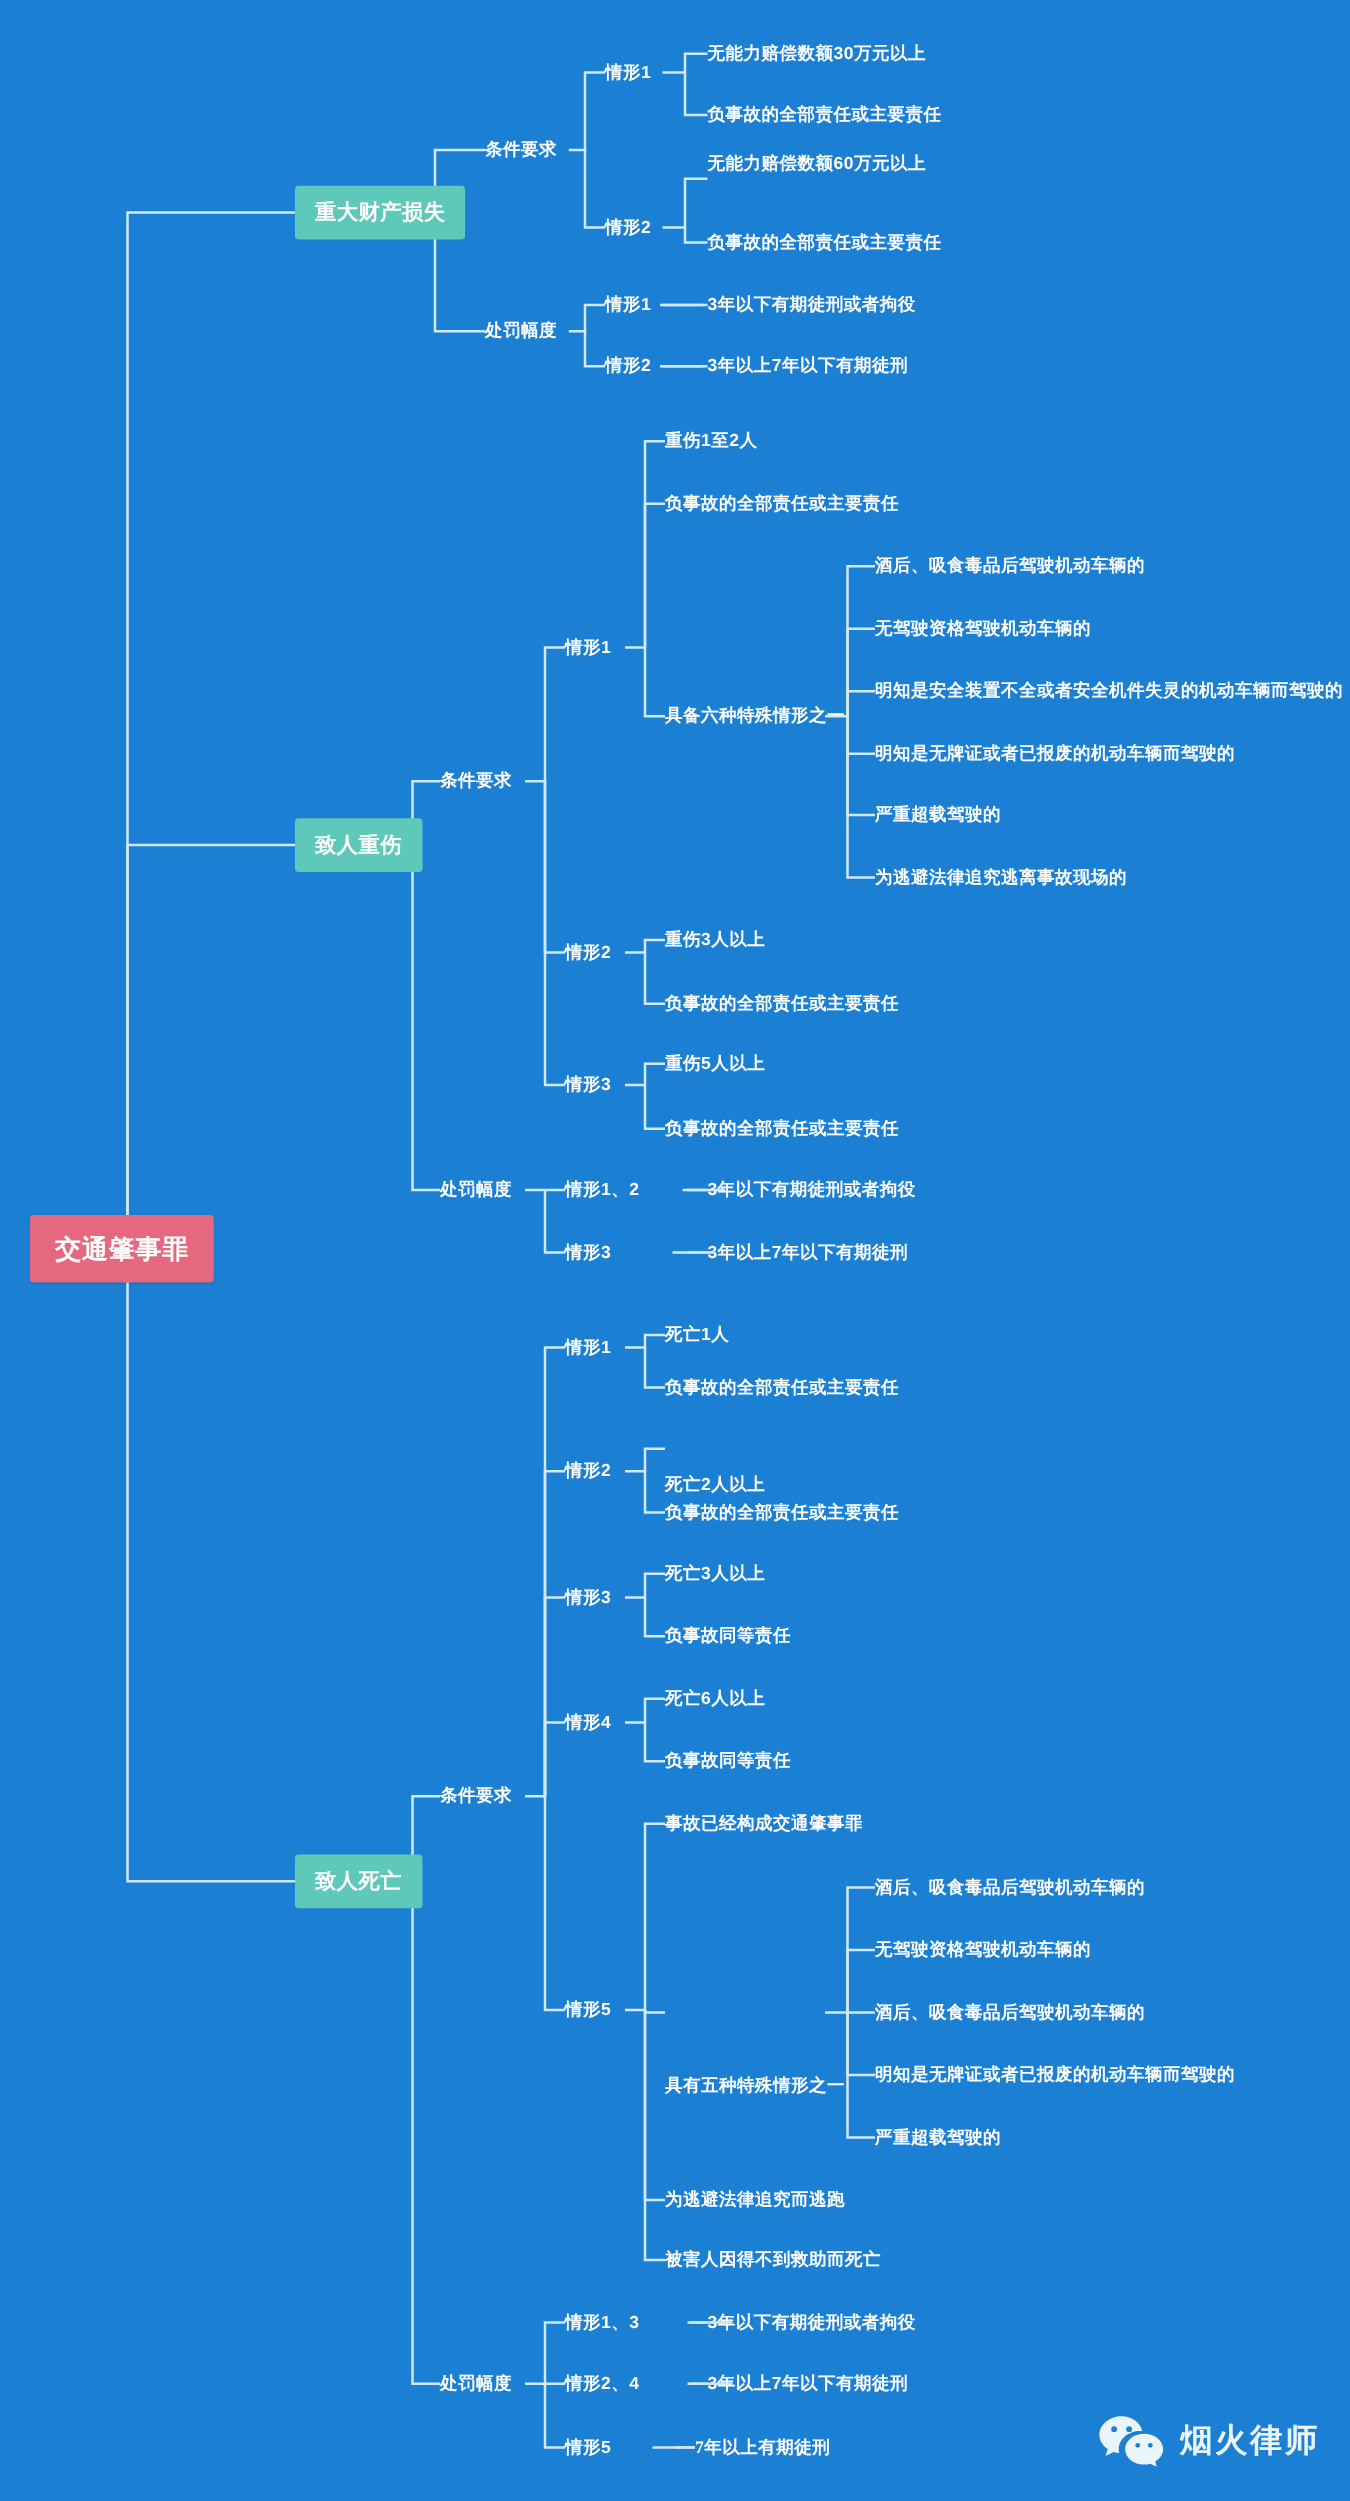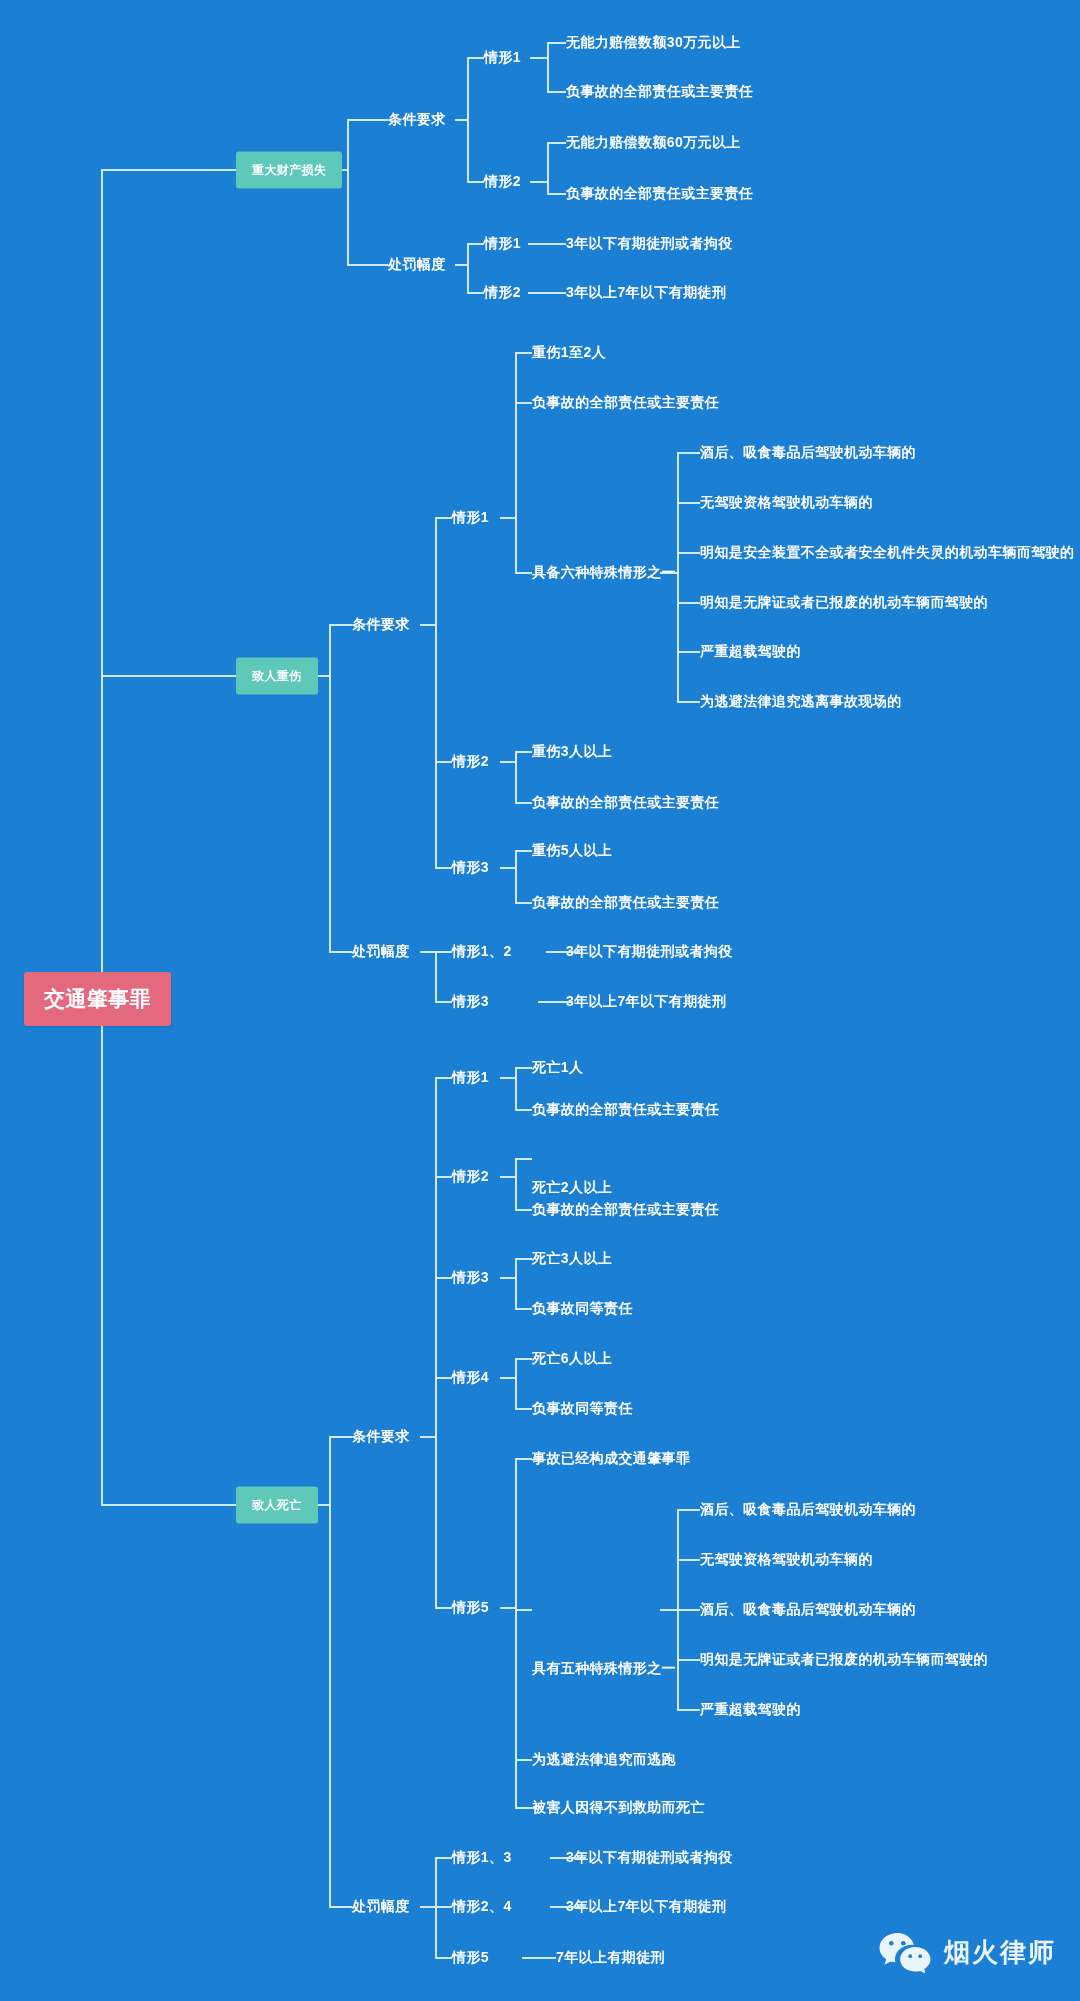--- a/index.html
+++ b/index.html
@@ -16,21 +16,21 @@
   svg.links path, svg.links line{stroke:#cfe9f7;stroke-width:2;fill:none;}
 
   .node{position:absolute;white-space:nowrap;color:#ffffff;font-weight:bold;
         letter-spacing:0.4px;transform:translateY(-50%);}
   .root{
      background:#e4697e;color:#ffffff;font-size:21px;
      padding:13px 20px;border-radius:3px;transform:translateY(-50%);
      font-weight:bold;box-shadow:0 1px 2px rgba(0,0,0,.12);
   }
   .lvl1{
-     background:#5ec8b9;color:#ffffff;font-size:12px;
+     background:#5ec8b9;color:#ffffff;font-size:17px;
      padding:10px 16px;border-radius:3px;transform:translateY(-50%);
      font-weight:bold;
   }
   .lvl2{font-size:14px;}
   .lvl3{font-size:14px;}
   .lvl4{font-size:14px;}
   .leaf{font-size:14px;}
   .dash{position:absolute;height:2px;background:#cfe9f7;transform:translateY(-50%);}
 
   
@@ -140,21 +140,21 @@
 
   <div class="node root" style="left:24px;top:999px;">交通肇事罪</div>
 
   <div class="node lvl1" style="left:236px;top:170px;">重大财产损失</div>
 
   <div class="node lvl2" style="left:388px;top:120px;">条件要求</div>
   <div class="node lvl3" style="left:484px;top:58px;">情形1</div>
   <div class="node leaf" style="left:566px;top:43px;">无能力赔偿数额30万元以上</div>
   <div class="node leaf" style="left:566px;top:92px;">负事故的全部责任或主要责任</div>
   <div class="node lvl3" style="left:484px;top:182px;">情形2</div>
-  <div class="node leaf" style="left:566px;top:143px;text-align:center;">无能力赔偿数额60万元以上</div>
+  <div class="node leaf" style="left:566px;top:131px;text-align:center;">无能力赔偿数额60万元以上</div>
   <div class="node leaf" style="left:566px;top:194px;">负事故的全部责任或主要责任</div>
 
   <div class="node lvl2" style="left:388px;top:265px;">处罚幅度</div>
   <div class="node lvl3" style="left:484px;top:244px;">情形1</div>
   <div class="node leaf" style="left:566px;top:244px;">3年以下有期徒刑或者拘役</div>
   <div class="node lvl3" style="left:484px;top:293px;">情形2</div>
   <div class="node leaf" style="left:566px;top:293px;">3年以上7年以下有期徒刑</div>
 
   <div class="node lvl1" style="left:236px;top:676px;">致人重伤</div>
 
@@ -215,21 +215,21 @@
   <div class="node leaf" style="left:700px;top:1710px;">严重超载驾驶的</div>
   <div class="node leaf" style="left:532px;top:1760px;">为逃避法律追究而逃跑</div>
   <div class="node leaf" style="left:532px;top:1808px;">被害人因得不到救助而死亡</div>
 
   <div class="node lvl2" style="left:352px;top:1907px;">处罚幅度</div>
   <div class="node lvl3" style="left:452px;top:1858px;">情形1、3</div>
   <div class="node leaf" style="left:566px;top:1858px;">3年以下有期徒刑或者拘役</div>
   <div class="node lvl3" style="left:452px;top:1907px;">情形2、4</div>
   <div class="node leaf" style="left:566px;top:1907px;">3年以上7年以下有期徒刑</div>
   <div class="node lvl3" style="left:452px;top:1958px;">情形5</div>
-  <div class="node leaf" style="left:556px;top:1958px;">7年以上有期徒刑</div>
+  <div class="node leaf" style="left:556px;top:1958px;font-family:Liberation Serif, serif;">7年以上有期徒刑</div>
 
   <div id="watermark">
     <span>
       <svg width="54" height="42" viewBox="0 0 54 42" aria-hidden="true">
         <g fill="#eaf4fb">
           <path d="M19.5 2C9.6 2 1.5 8.6 1.5 16.8c0 4.6 2.6 8.7 6.7 11.4l-1.8 5.6 6.4-3.3c1.5.4 3 .7 4.6.8-.3-1-.4-2-.4-3.1 0-8 7.7-14.4 17.2-14.4.6 0 1.1 0 1.6.1C34.4 7.1 27.6 2 19.5 2z"></path>
           <circle cx="13.3" cy="12.3" r="2.3" fill="#1b7fd4"></circle>
           <circle cx="25.3" cy="12.3" r="2.3" fill="#1b7fd4"></circle>
           <path d="M52.5 28.3c0-6.8-6.8-12.3-15.2-12.3S22.1 21.5 22.1 28.3s6.8 12.3 15.2 12.3c1.8 0 3.4-.2 5-.7l5.3 2.8-1.4-4.6c3.7-2.3 6.3-5.8 6.3-9.8z"></path>
           <circle cx="32.2" cy="25.2" r="1.9" fill="#1b7fd4"></circle>

